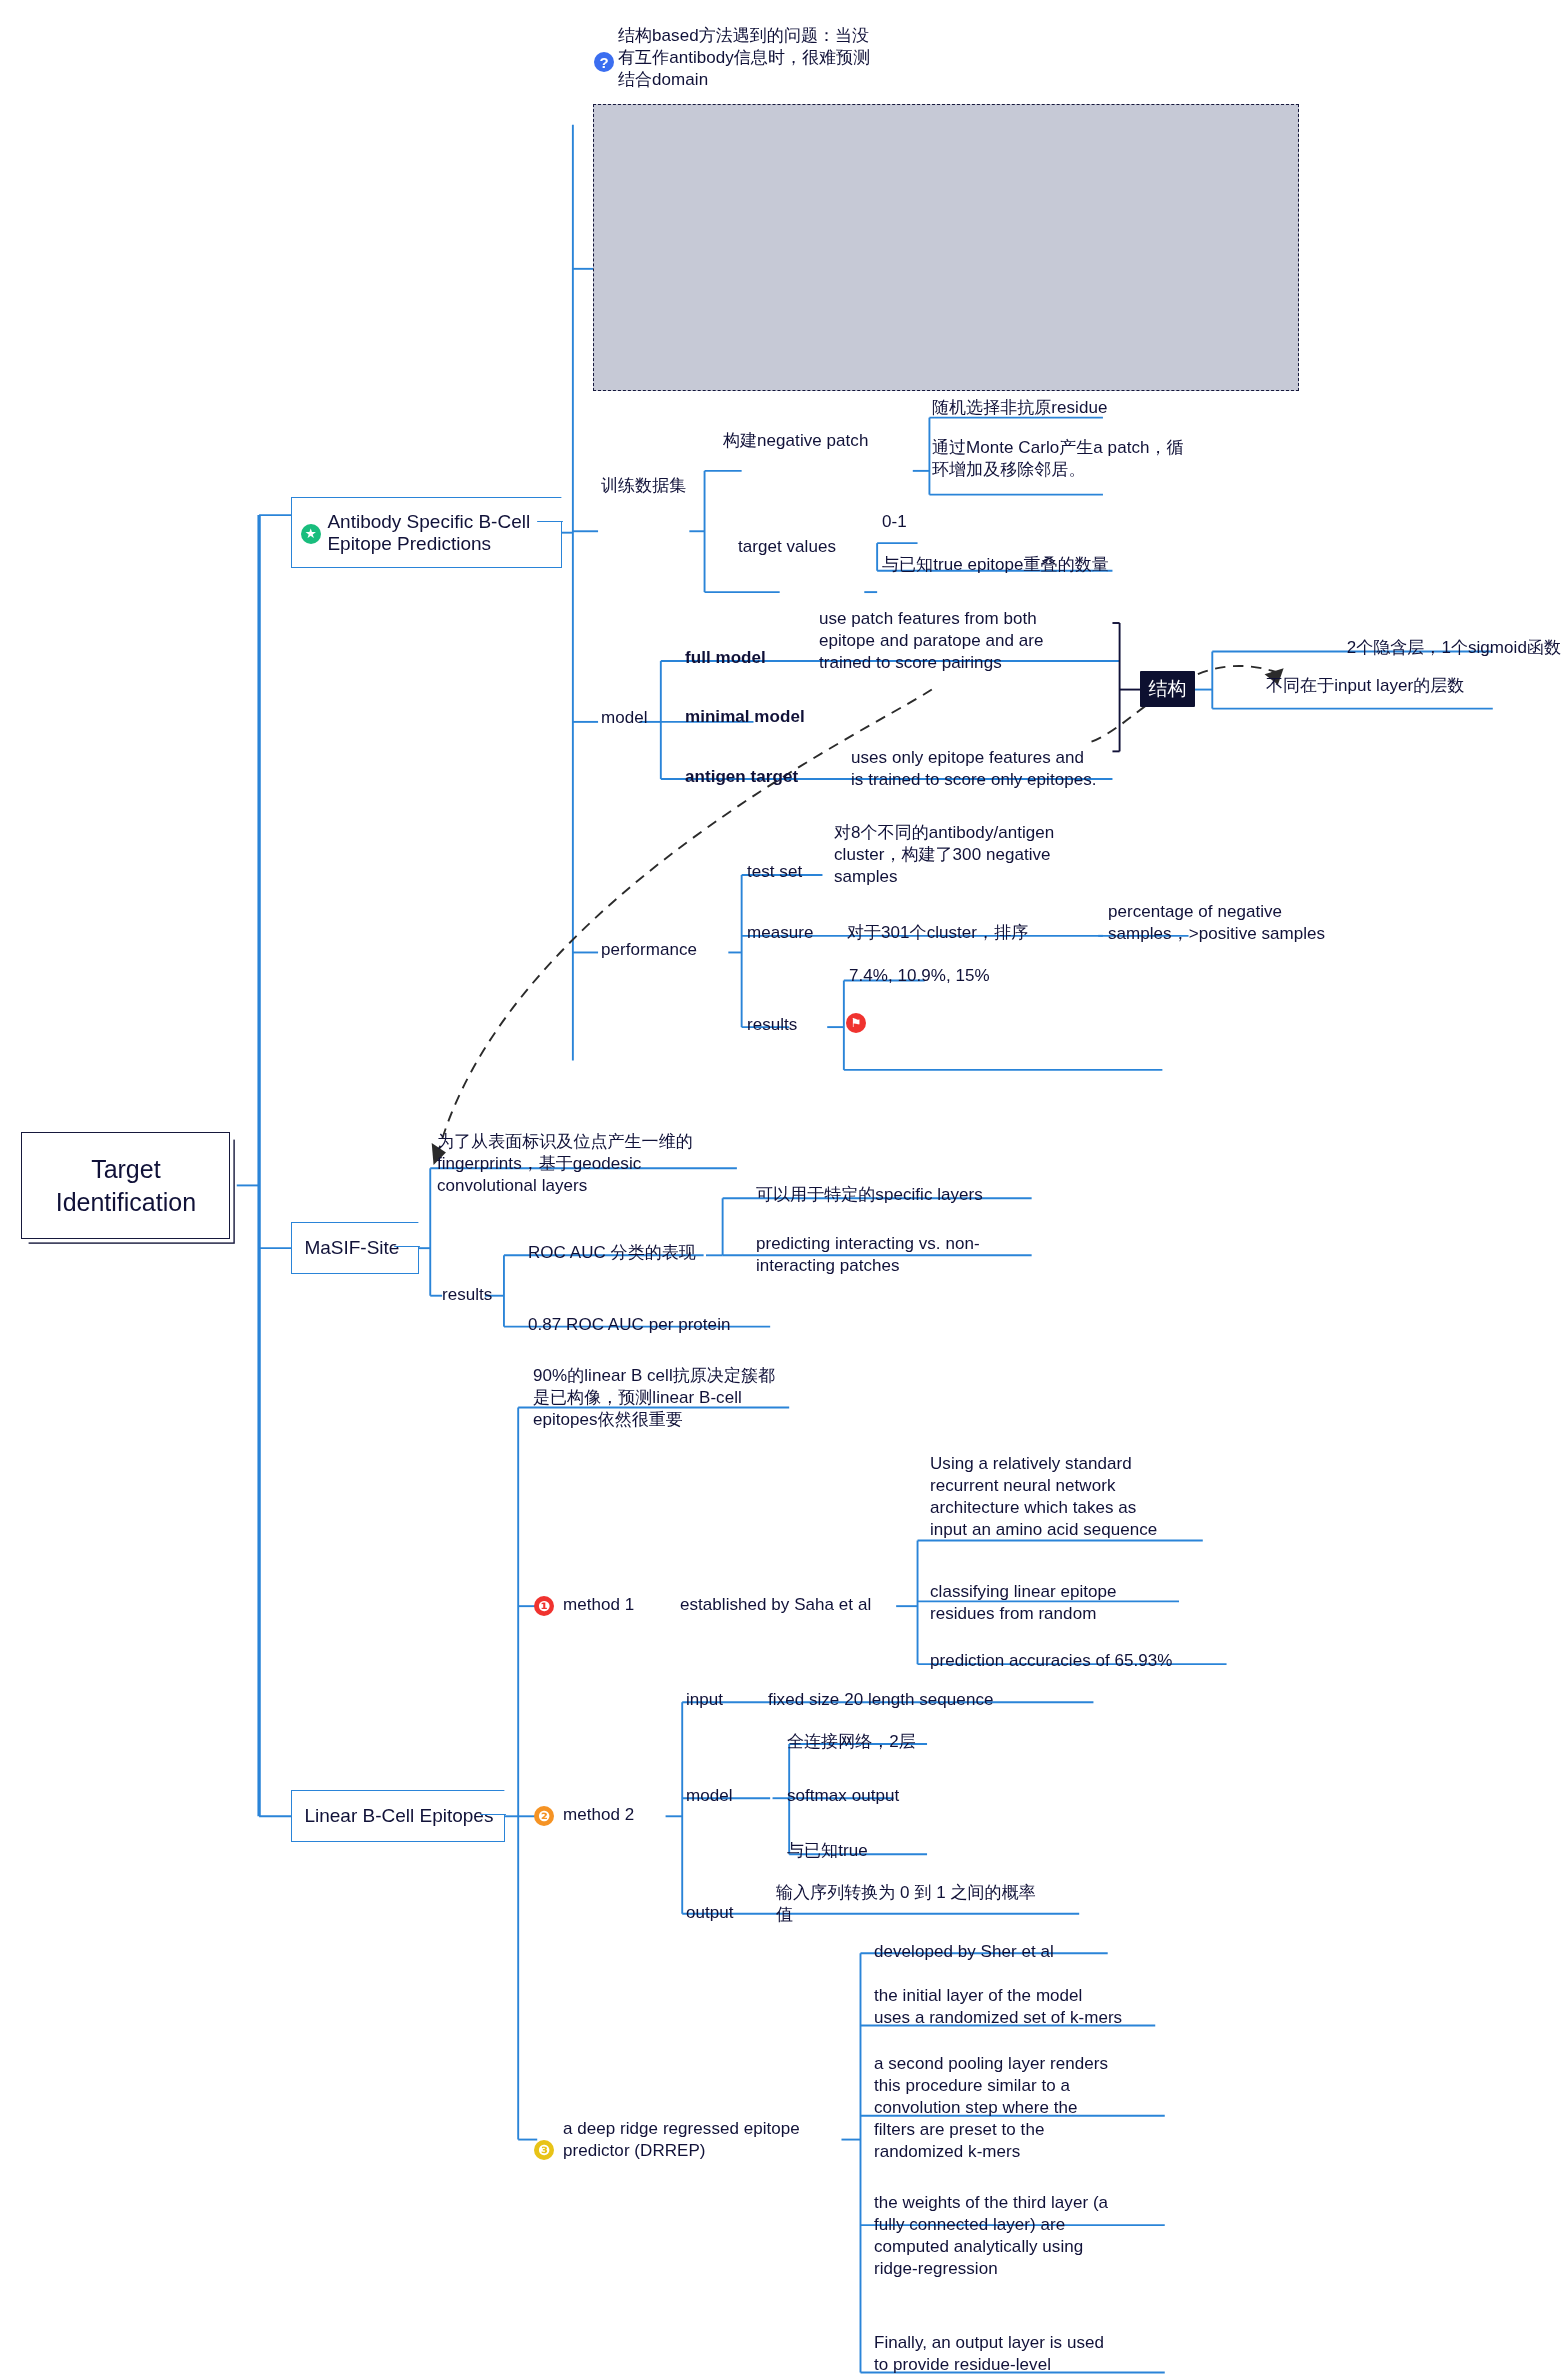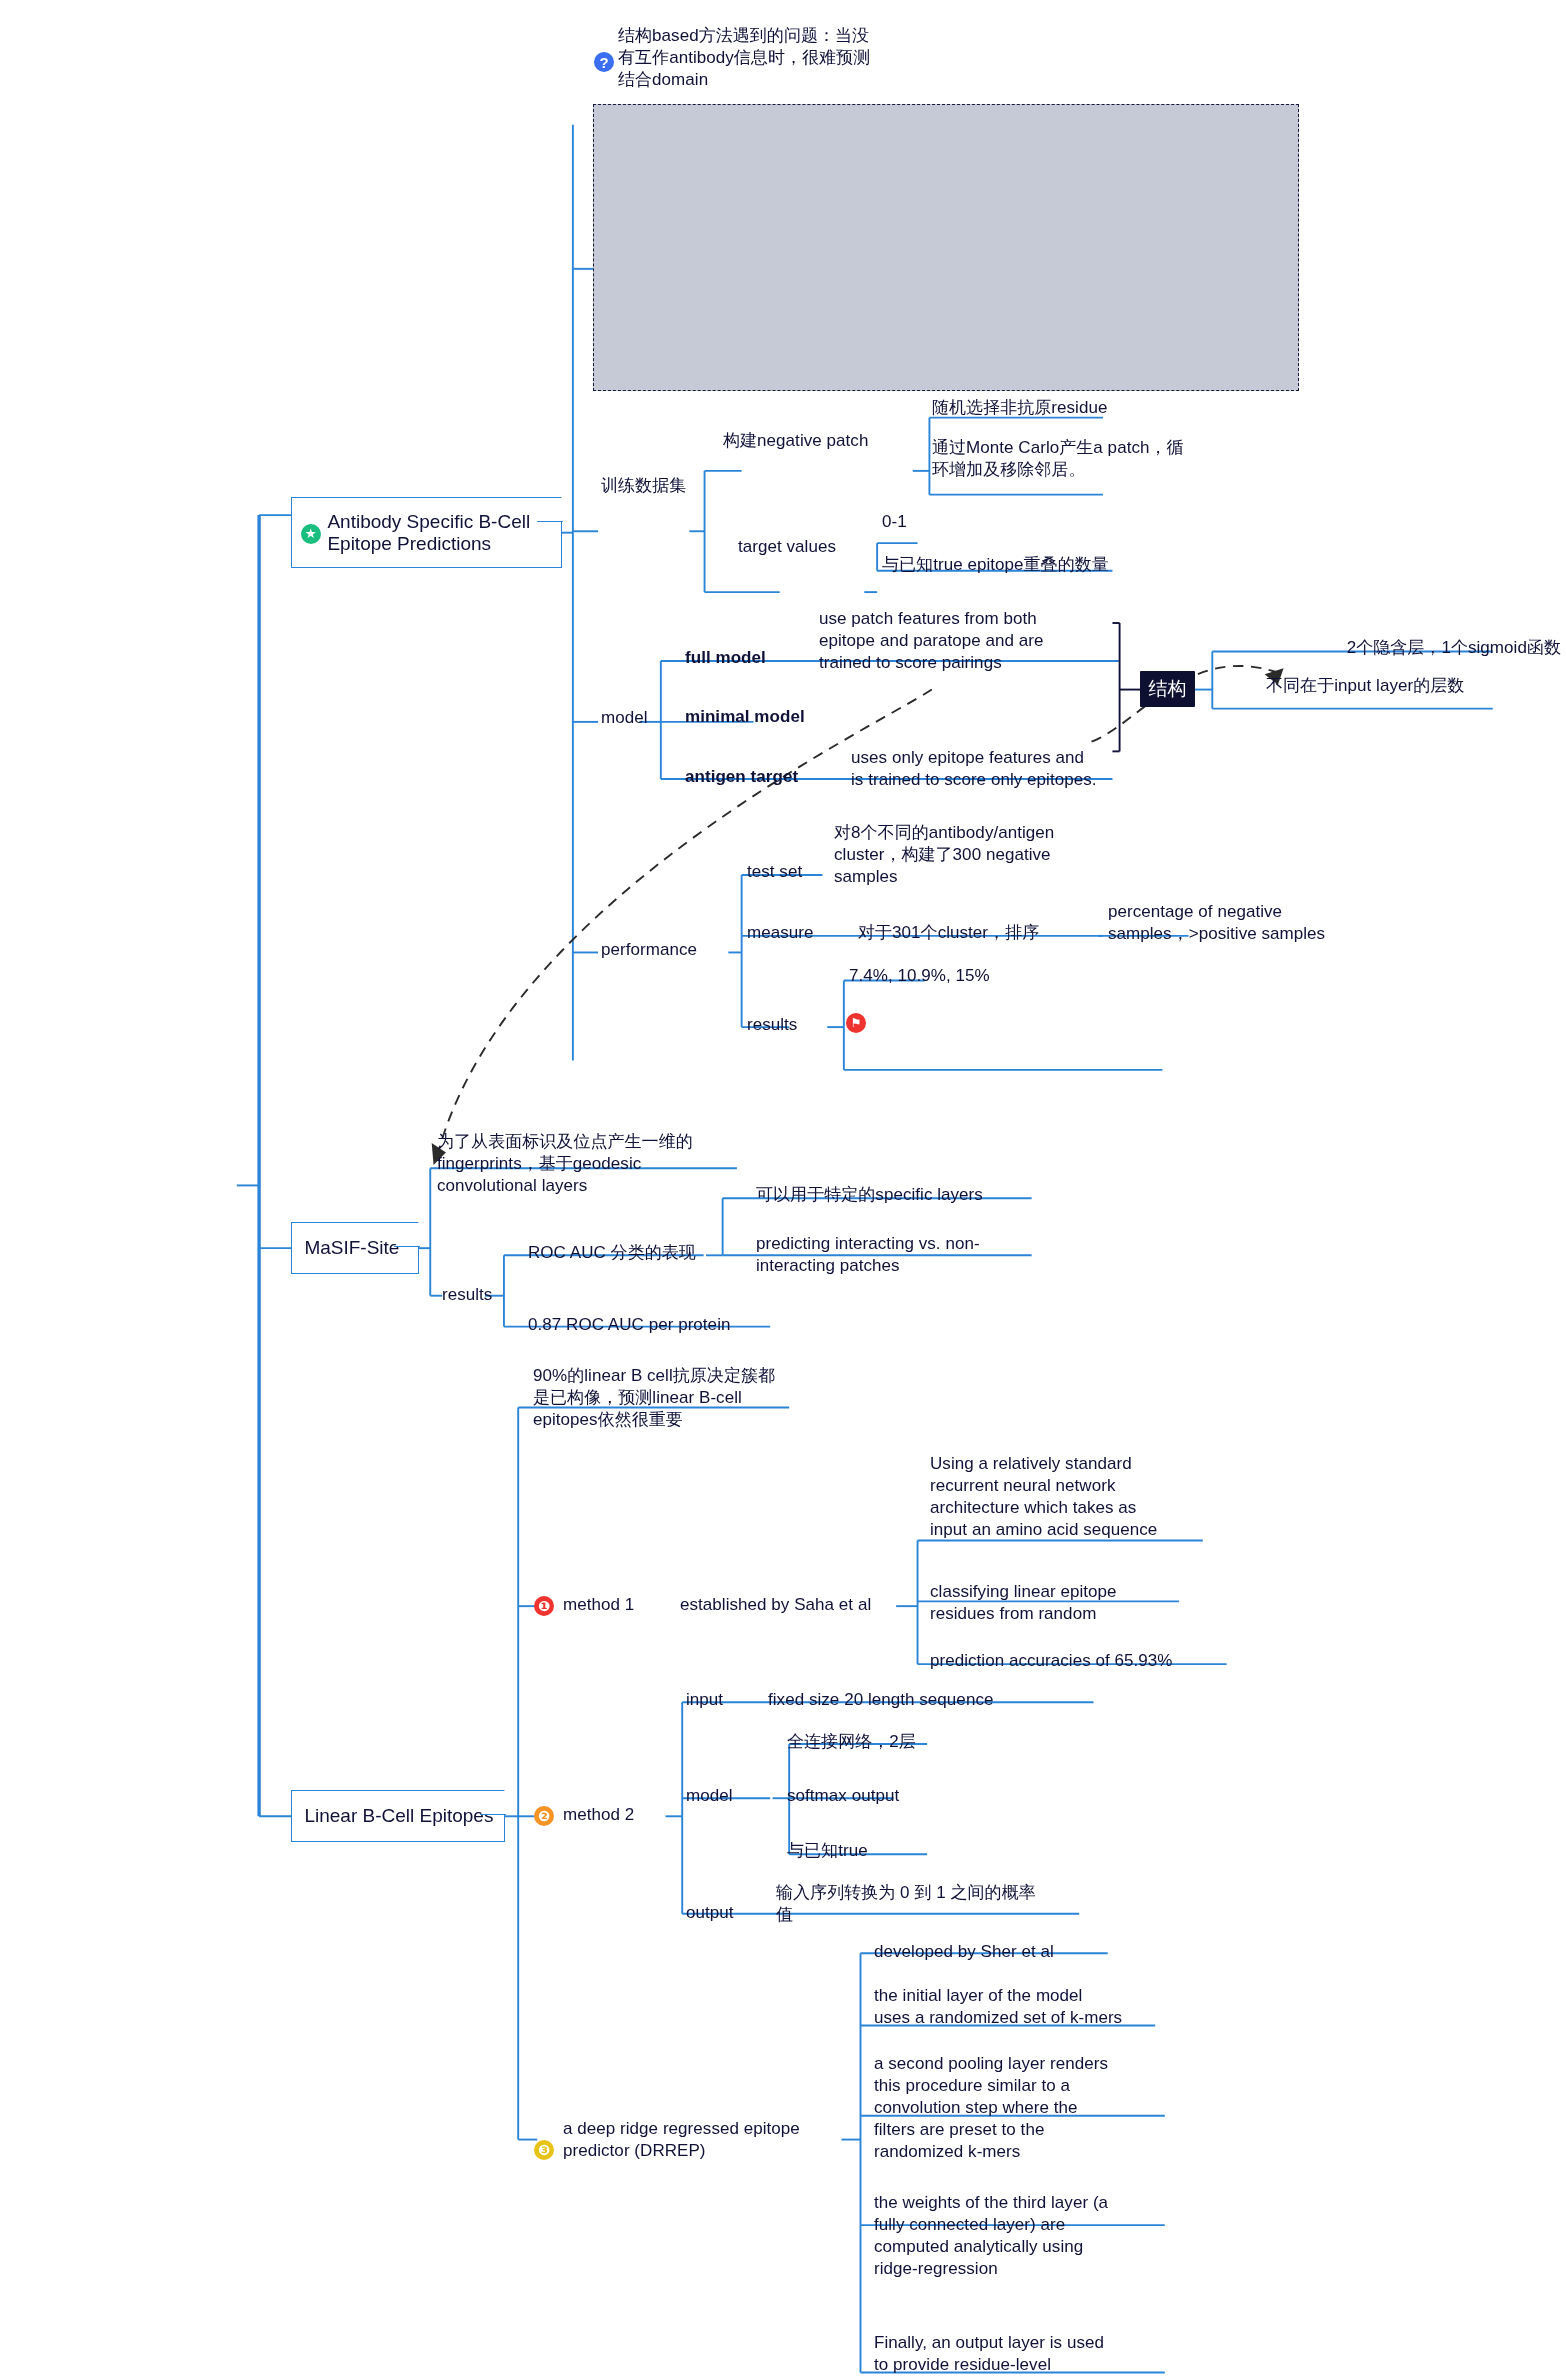--- a/index.html
+++ b/index.html
@@ -231,20 +231,24 @@
     <g fill="none" stroke="#2b2b2b" stroke-width="4" stroke-dasharray="22,16">
       <path d="M2690,1415 C2500,1350 2400,1520 2295,1560"></path>
       <path d="M1960,1450 C1820,1540 1060,1900 920,2430"></path>
     </g>
     <polygon points="2700,1405 2660,1418 2688,1440" fill="#2b2b2b"></polygon>
     <polygon points="912,2450 908,2404 938,2424" fill="#2b2b2b"></polygon>
   </svg>
 
   <div class="dashbox" style="left:593px;top:104px;width:704px;height:285px;"></div>
 
+  <div class="node root-box" style="left:21.4px;top:1132px;width:209px;height:107px;">
+    <span>Target
+Identification</span>
+  </div>
 
   <div class="node card" style="left:291px;top:497px;width:271px;height:71px;">
     <span class="fold"></span>
     <span class="ic ic-green" style="left:8.6px;top:26px;">★</span>
     <span style="margin-left:23px;">Antibody Specific B-Cell
 Epitope Predictions</span>
   </div>
 
   <span class="ic ic-blue" style="left:594px;top:52px;">?</span>
   <div class="txt" style="left:618px;top:25px;width:314px;font-size:17px;">结构based方法遇到的问题：当没
@@ -305,21 +309,21 @@
   <div class="txt" style="left:1266px;top:675px;width:295px;font-size:17px;">不同在于input layer的层数</div>
 
   <div class="txt" style="left:601px;top:939px;width:133px;font-size:17px;">performance</div>
 
   <div class="txt" style="left:747px;top:861px;width:95px;font-size:17px;">test set</div>
   <div class="txt" style="left:834px;top:822px;width:295px;font-size:17px;">对8个不同的antibody/antigen
 cluster，构建了300 negative
 samples</div>
 
   <div class="txt" style="left:747px;top:922px;width:95px;font-size:17px;">measure</div>
-  <div class="txt" style="left:847px;top:922px;width:247px;font-size:17px;margin-left:11px;">对于301个cluster，排序</div>
+  <div class="txt" style="left:847px;top:922px;width:247px;font-size:17px;">对于301个cluster，排序</div>
   <div class="txt" style="left:1108px;top:901px;width:295px;font-size:17px;">percentage of negative
 samples，&gt;positive samples</div>
 
   <div class="txt" style="left:747px;top:1014px;width:95px;font-size:17px;">results</div>
 
   <div class="txt" style="left:849px;top:965px;width:200px;font-size:17px;">7.4%, 10.9%, 15%</div>
 
   <span class="ic ic-redflag" style="left:846px;top:1013px;">⚑</span>
 
   <div class="node card" style="left:291px;top:1222px;width:128px;height:52px;">

